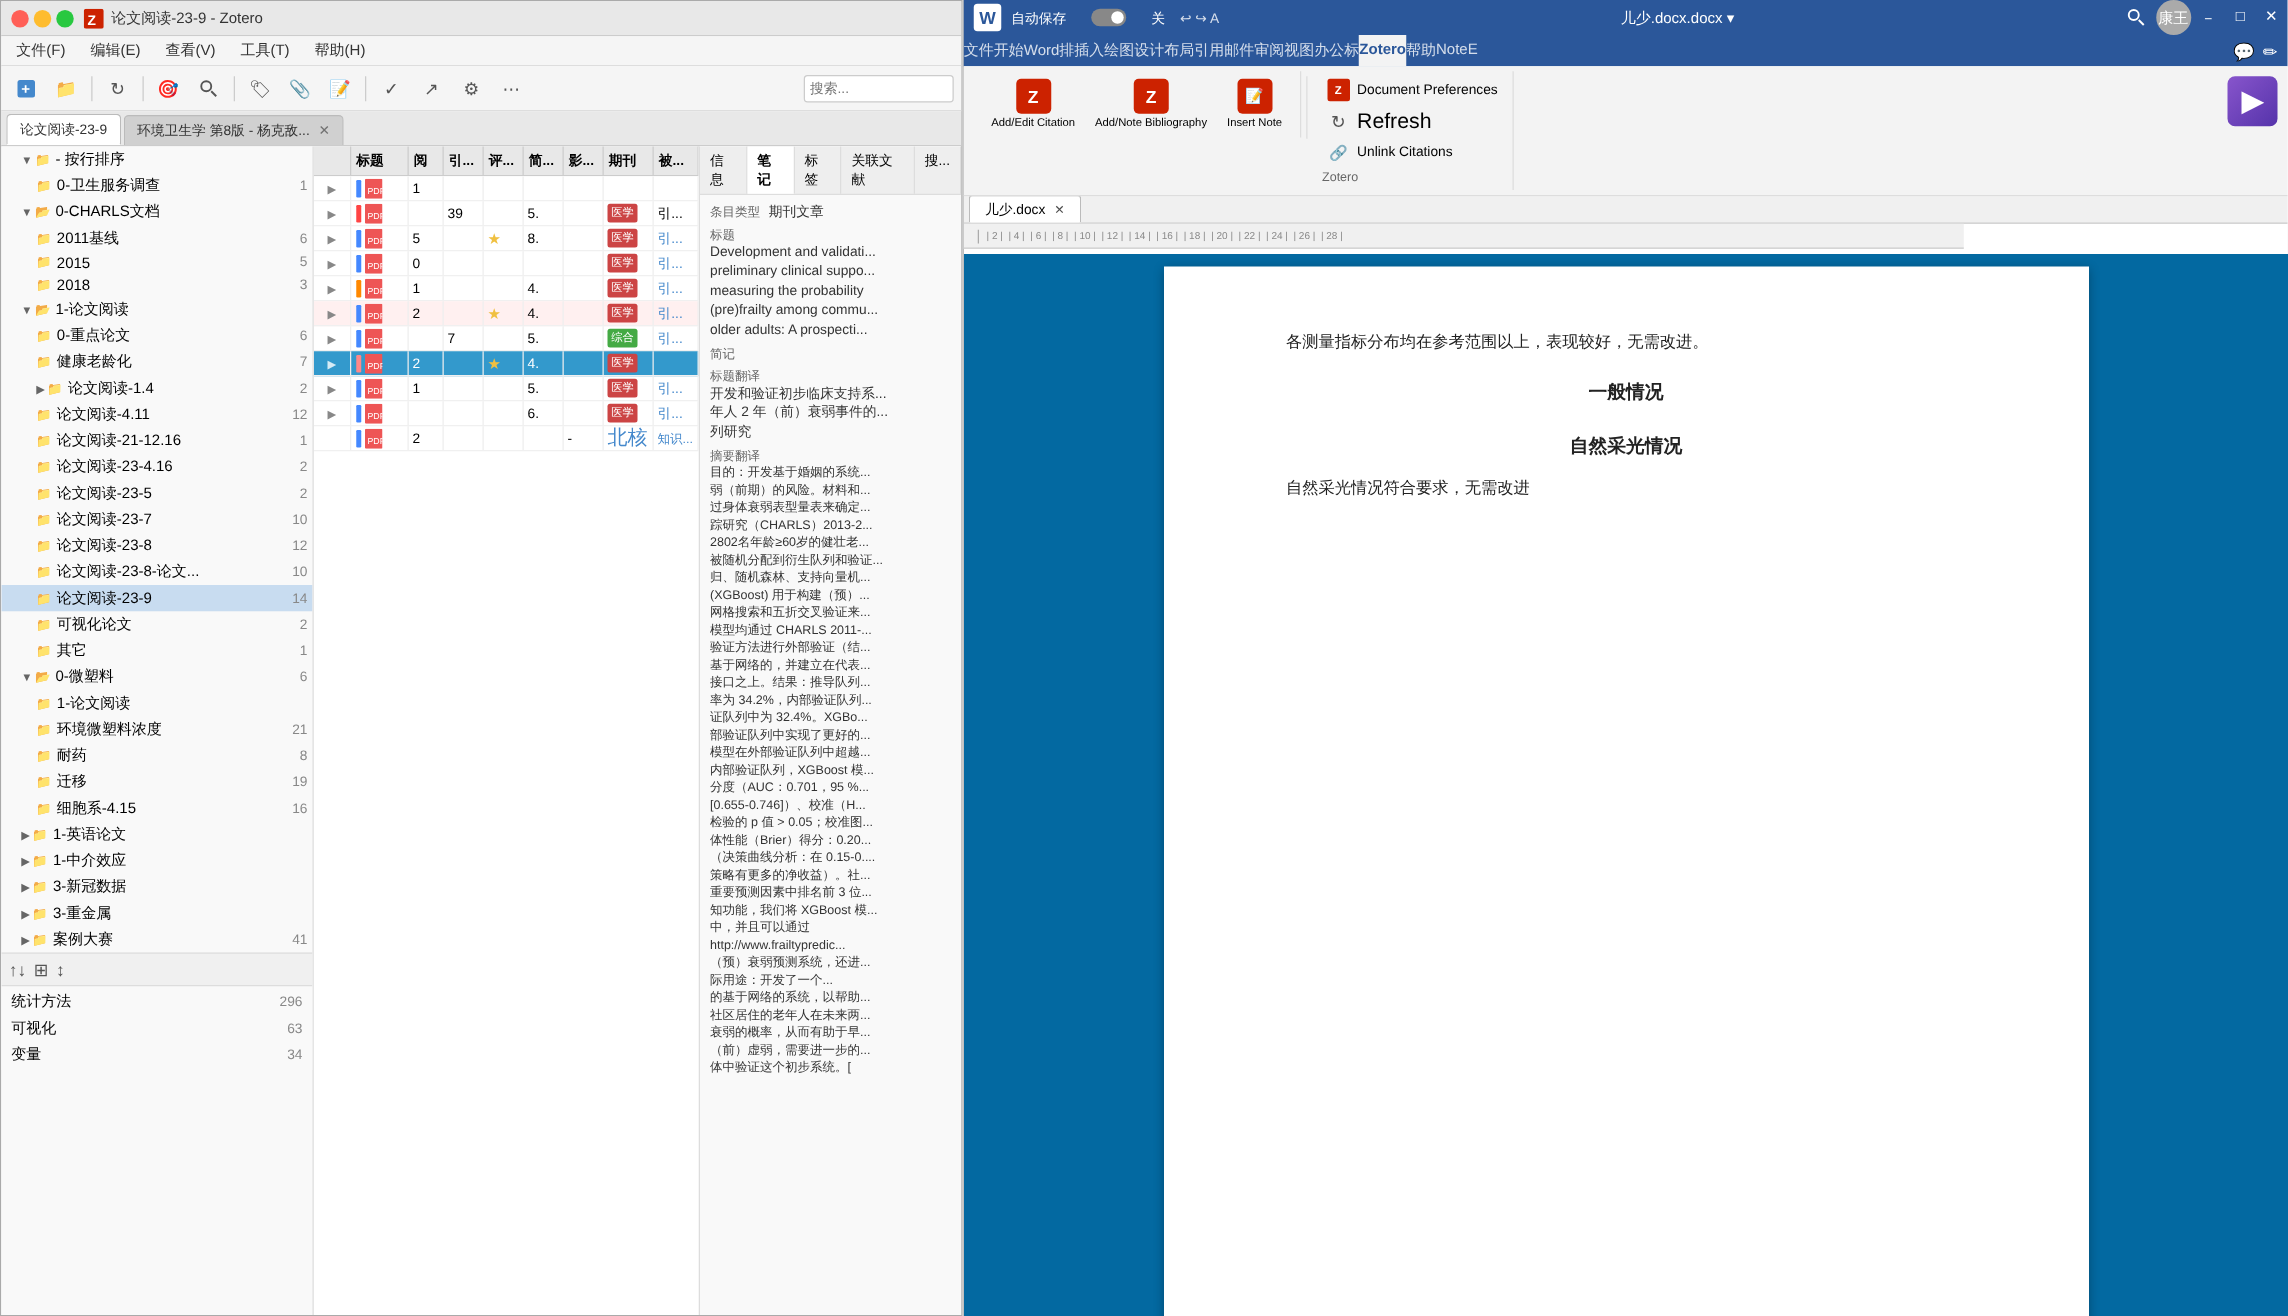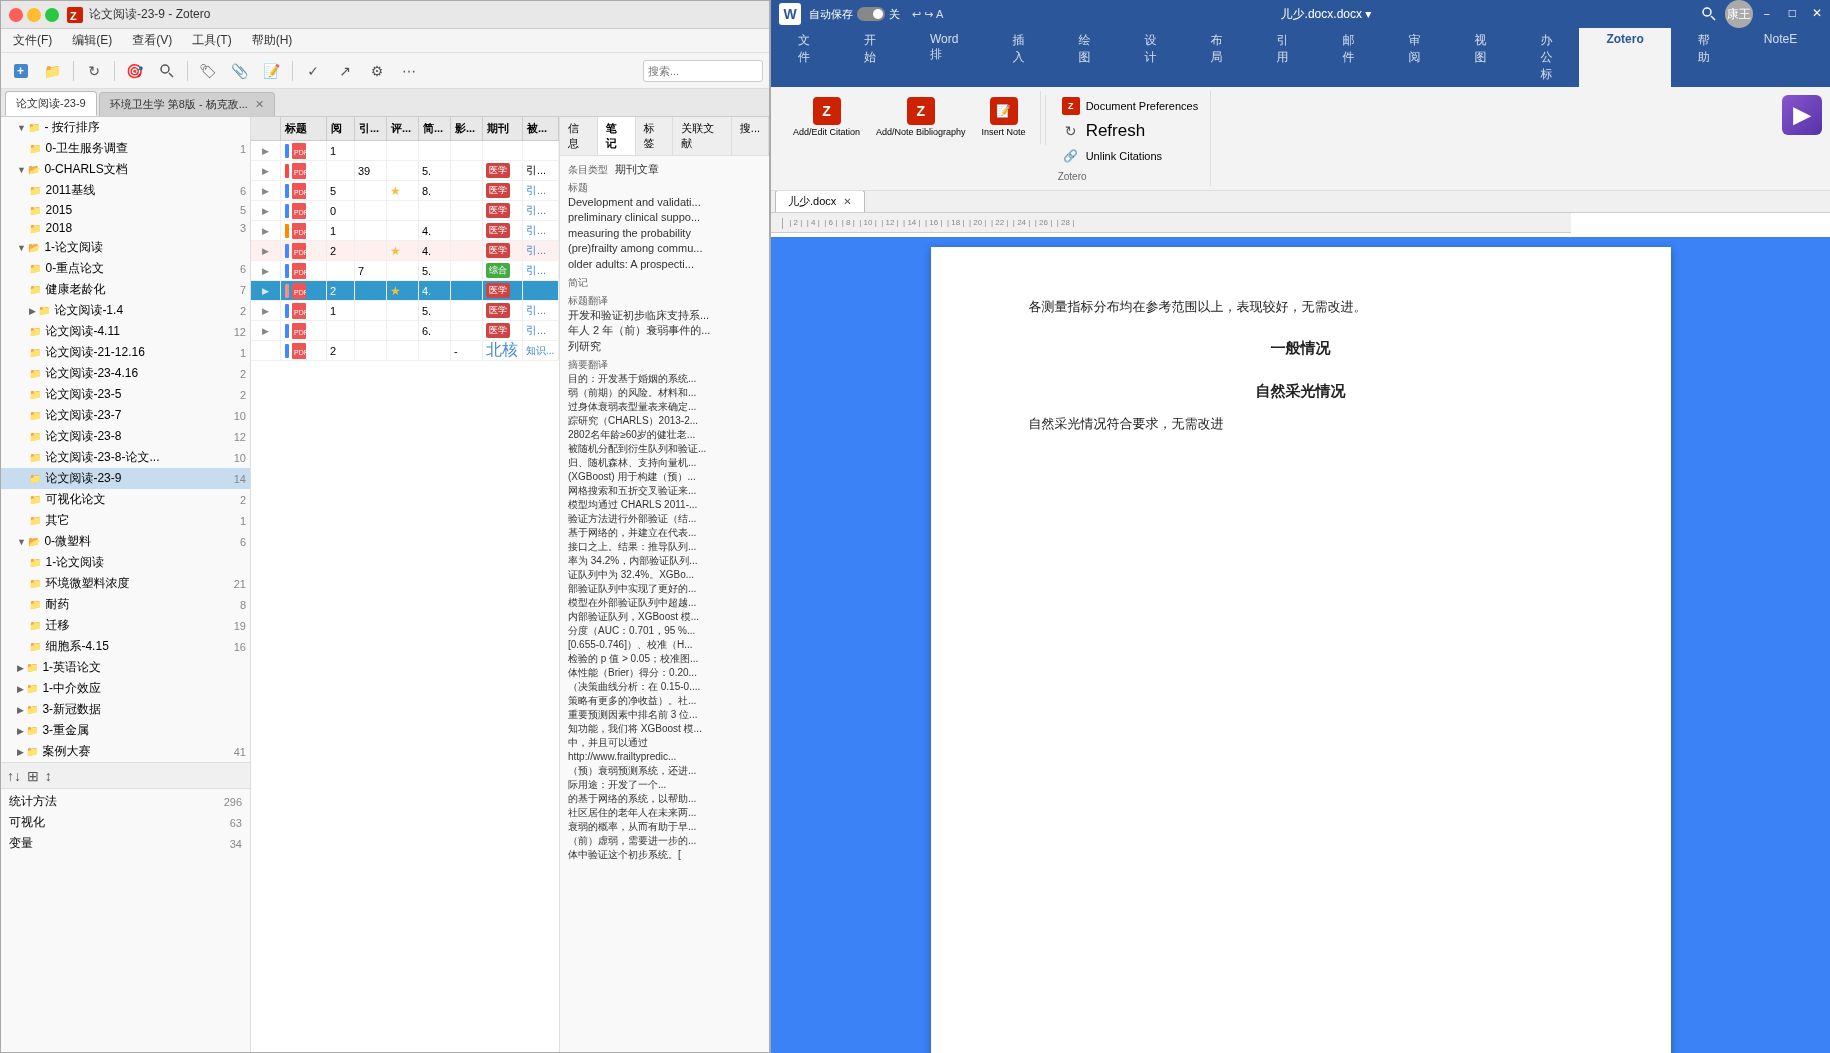--- a/index.html
+++ b/index.html
@@ -71,33 +71,33 @@
     .right-tab.active { background: #fff; font-weight: bold; }
     .info-section { padding: 6px 8px; }
     .info-row { margin-bottom: 4px; }
     .info-label { color: #666; font-size: 10px; }
     .info-value { font-size: 11px; color: #333; }
 
     
     .word-window { position: absolute; left: 770px; top: 0; width: 1060px; height: 1053px; background: #fff; display: flex; flex-direction: column; border-left: 1px solid #aaa; }
     .word-titlebar { background: #2b579a; height: 28px; display: flex; align-items: center; padding: 0 8px; color: #fff; font-size: 12px; }
     .word-logo { width: 22px; height: 22px; background: #fff; border-radius: 3px; display: flex; align-items: center; justify-content: center; color: #2b579a; font-weight: bold; font-size: 14px; margin-right: 8px; }
-    .word-autosave { display: flex; align-items: center; gap: 4px; font-size: 11px; margin-right: 12px; }
+    .word-autosave { display: flex; align-items: center; gap: 20px; font-size: 11px; margin-right: 12px; }
     .word-filename { flex: 1; text-align: center; font-size: 12px; }
     .word-win-controls { display: flex; gap: 8px; }
     .word-tabs { display: flex; background: #2b579a; }
-    .word-tab { padding: 4px 27px; color: rgba(255,255,255,0.8); font-size: 12px; cursor: pointer; }
+    .word-tab { padding: 4px 0; color: rgba(255,255,255,0.8); font-size: 12px; cursor: pointer; }
     .word-tab.active { background: #f3f3f3; color: #2b579a; font-weight: bold; }
     .ribbon-content { padding: 4px 8px; display: flex; align-items: flex-start; gap: 2px; min-height: 60px; }
     .ribbon-group { display: flex; flex-direction: column; align-items: center; padding: 4px 8px; border-right: 1px solid #ddd; gap: 2px; min-width: 60px; }
     .ribbon-btn { display: flex; flex-direction: column; align-items: center; padding: 2px 6px; cursor: pointer; border-radius: 3px; font-size: 11px; gap: 2px; min-width: 45px; }
     .ribbon-icon { width: 28px; height: 28px; border-radius: 3px; display: flex; align-items: center; justify-content: center; font-size: 16px; }
 
     
-    .word-doc-area { flex: 1; background: #3b82f6; overflow: auto; display: flex; flex-direction: column; align-items: center; padding: 10px; }
+    .word-doc-area { flex: 1; background: #0369a1; overflow: auto; display: flex; flex-direction: column; align-items: center; padding: 10px; }
     .word-ruler { background: #f0f0f0; border-bottom: 1px solid #ccc; height: 20px; width: 100%; max-width: 800px; display: flex; align-items: center; padding: 0 8px; font-size: 9px; color: #888; margin-bottom: 4px; overflow: hidden; }
     .word-page { background: #fff; width: 740px; min-height: 900px; padding: 48px 72px; box-shadow: 0 2px 8px rgba(0,0,0,0.3); font-size: 13px; line-height: 1.8; color: #222; }
     .word-page p { margin-bottom: 8px; }
     .word-page h2 { font-size: 15px; font-weight: bold; margin: 16px 0 8px; text-align: center; }
     .underline { text-decoration: underline; }
     .word-tabs-bar { display: flex; background: #f0f0f0; border-bottom: 1px solid #ccc; padding: 0 4px; height: 22px; align-items: flex-end; }
     .word-doc-tab { padding: 3px 12px; background: #ddd; border: 1px solid #bbb; border-bottom: none; border-radius: 3px 3px 0 0; font-size: 11px; cursor: pointer; margin-right: 2px; }
     .word-doc-tab.active { background: #fff; }
     .word-doc-tab-close { margin-left: 4px; font-size: 10px; opacity: 0.7; }
 

